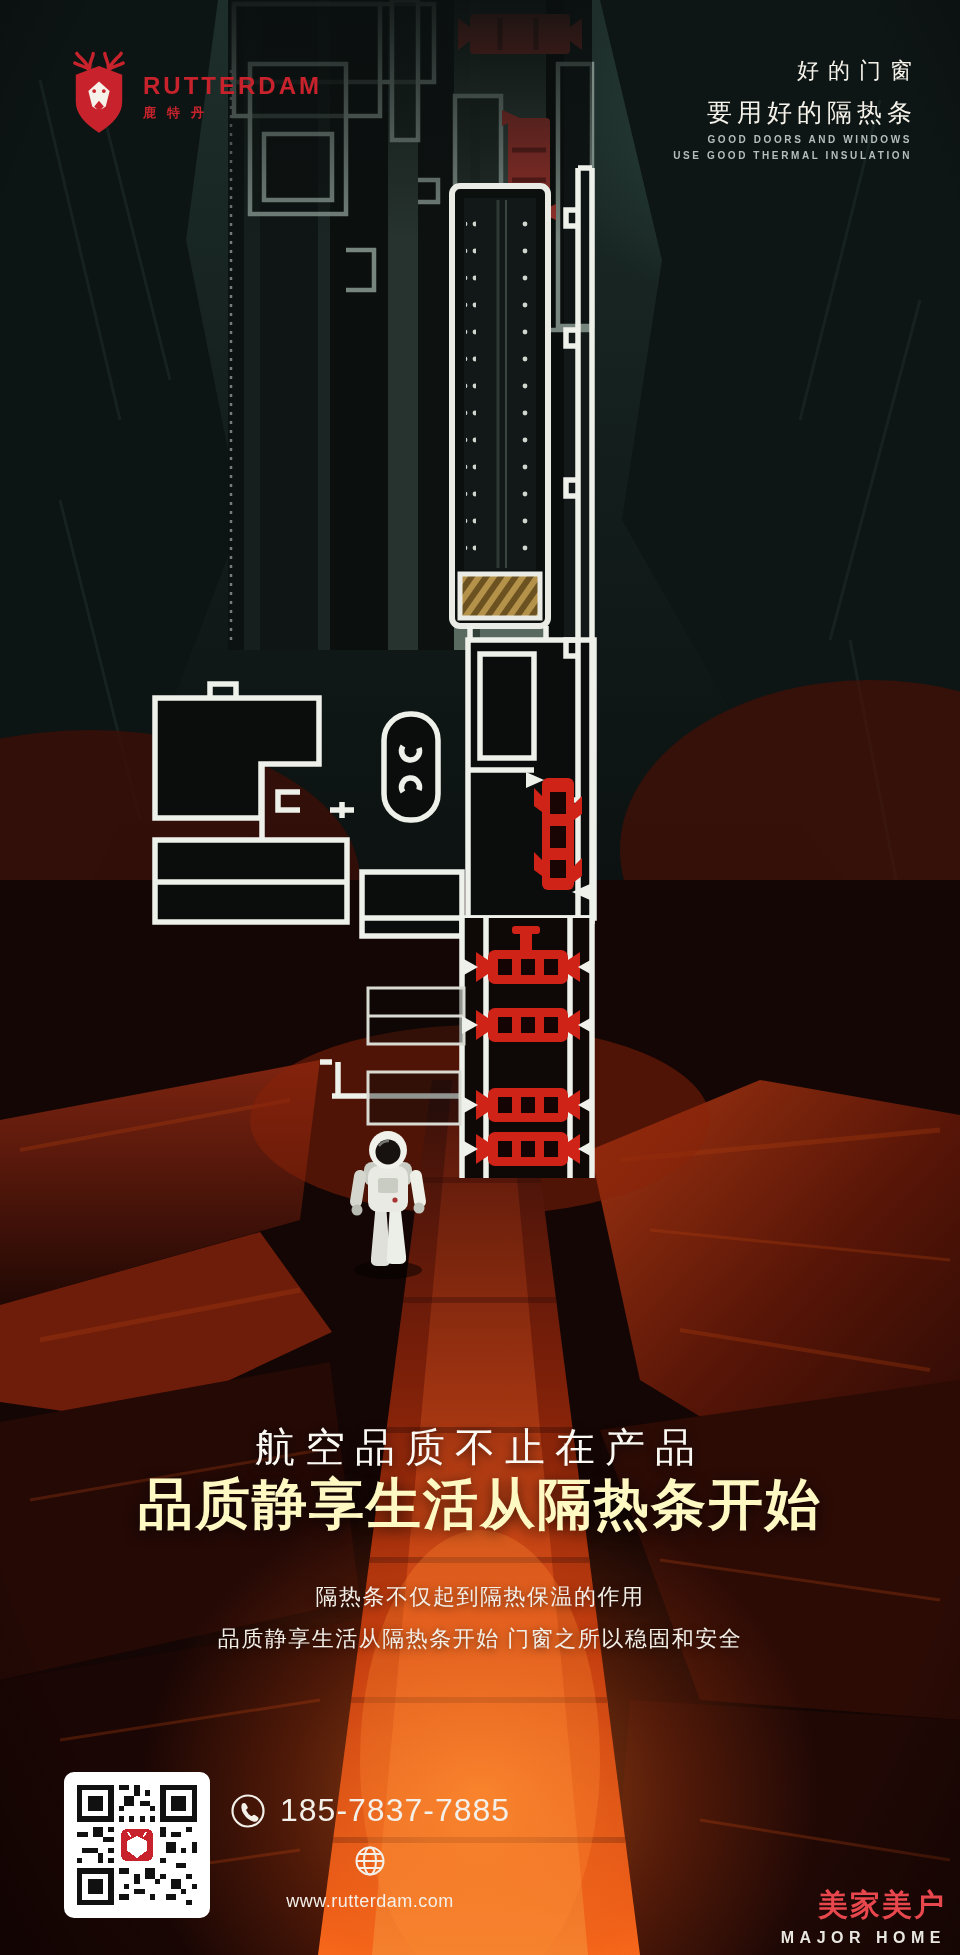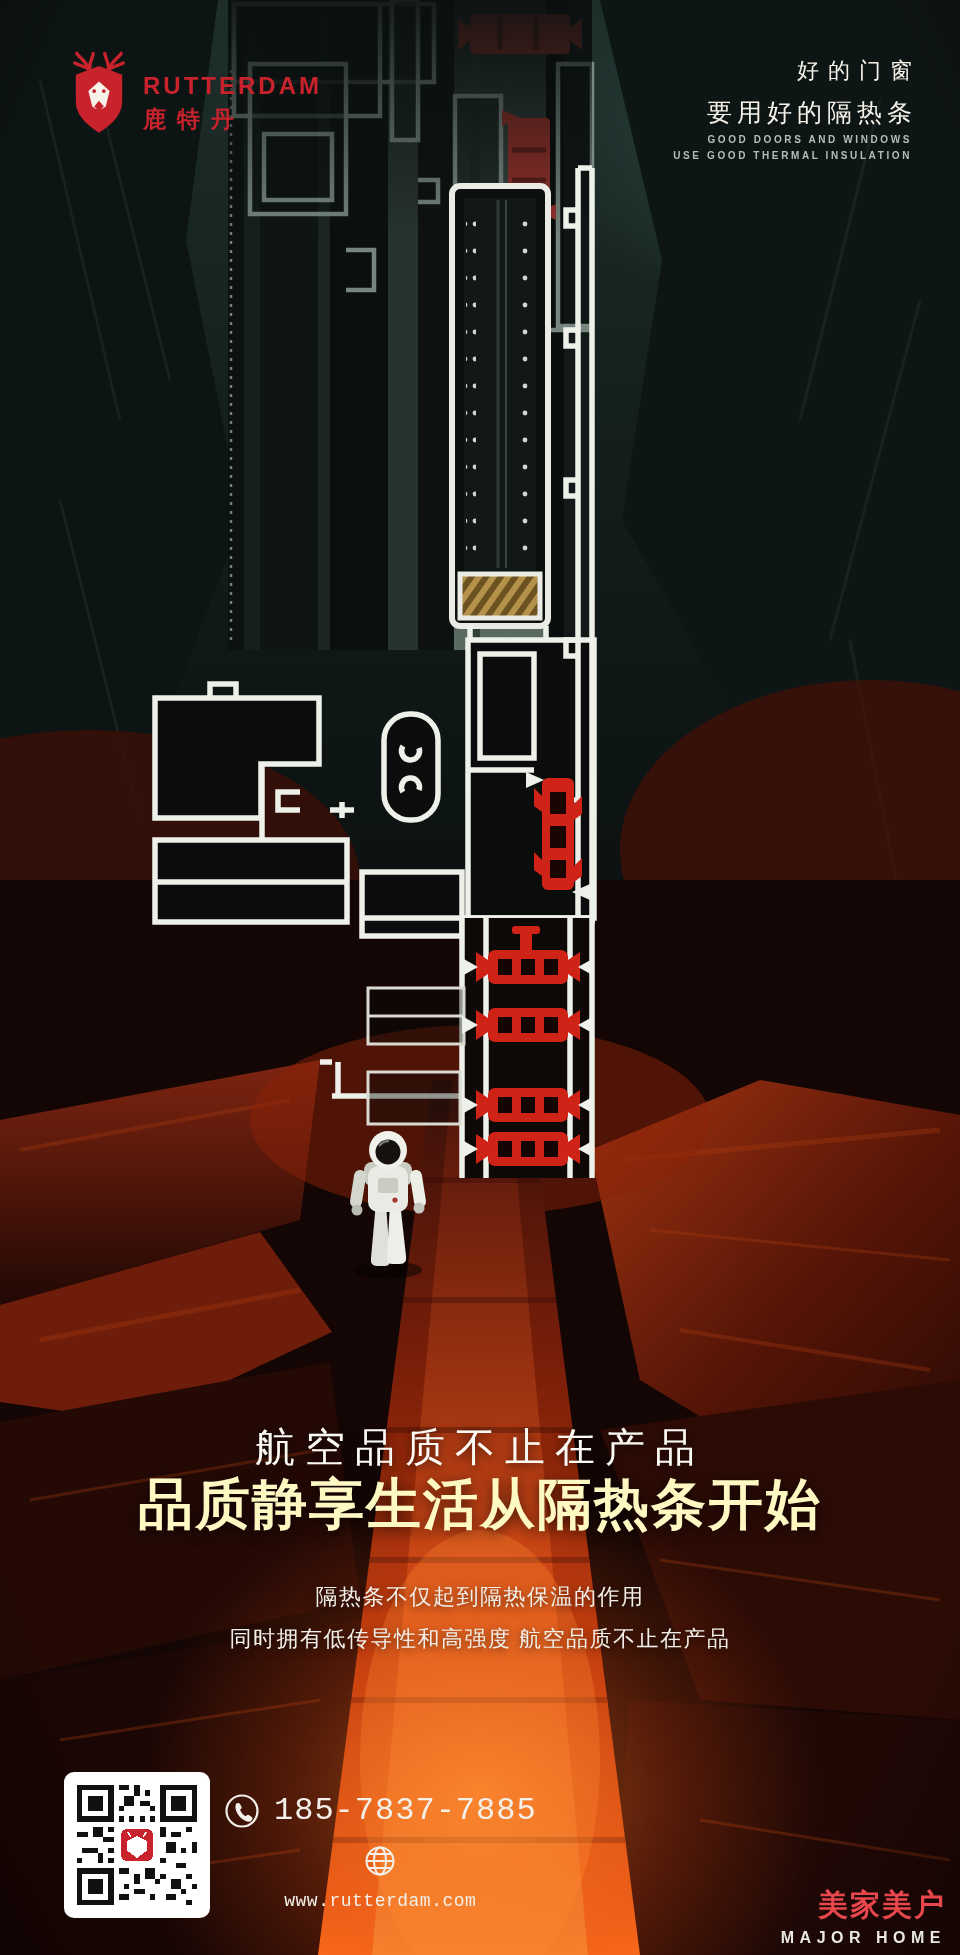--- a/index.html
+++ b/index.html
@@ -14,40 +14,40 @@
   }
   .poster svg.scene{position:absolute;left:0;top:0;}
   .overlay{position:absolute;left:0;top:0;width:100%;height:100%;pointer-events:none;}
   .overlay *{pointer-events:auto;}
 
   
   .logo{position:absolute;left:70px;top:50px;display:flex;gap:15px;align-items:flex-start;}
   .logo-mark{width:58px;height:86px;flex:0 0 auto;}
   .logo-text{margin-top:22px;}
   .brand-name{font-size:24px;font-weight:bold;letter-spacing:3px;color:var(--red);}
-  .brand-cn{font-size:23px;letter-spacing:11px;color:var(--red);margin-top:4px;font-weight:bold;}
+  .brand-cn{font-size:13px;letter-spacing:11px;color:var(--red);margin-top:4px;font-weight:bold;}
 
   .tagline{position:absolute;right:48px;top:56px;text-align:right;color:var(--warm-white);}
   .tg-cn1{font-size:22px;letter-spacing:9px;margin-right:-9px;}
   .tg-cn2{font-size:25px;letter-spacing:5px;margin-right:-5px;margin-top:10px;}
   .tg-en{font-size:10px;letter-spacing:2.6px;color:var(--en-grey);margin-top:5px;font-weight:bold;}
 
   
   .headline-sub{position:absolute;top:1420px;width:100%;text-align:center;
     font-size:40px;font-weight:normal;letter-spacing:10px;color:#fbf9f3;
     text-shadow:0 2px 10px rgba(0,0,0,.65);}
   .headline-main{position:absolute;top:1468px;width:100%;text-align:center;
     font-size:55px;font-weight:800;letter-spacing:2px;color:#fef9c3;
     text-shadow:0 3px 14px rgba(0,0,0,.7);}
   .body-copy{position:absolute;top:1576px;width:100%;text-align:center;
     font-size:22px;letter-spacing:1.5px;color:#f2efe8;line-height:42px;
     text-shadow:0 2px 8px rgba(0,0,0,.6);}
 
   
-  .contact{position:absolute;left:64px;top:1772px;display:flex;gap:14px;font-family:Liberation Mono, monospace;}
+  .contact{position:absolute;left:64px;top:1772px;display:flex;gap:20px;}
   .qr-wrap{width:146px;height:146px;background:#fff;border-radius:10px;padding:8px;box-sizing:border-box;}
   .qr-wrap svg{width:100%;height:100%;display:block;}
   .contact-rows{margin-top:20px;}
   .contact-row{display:flex;align-items:center;gap:14px;color:#f3f0e9;}
   .contact-row.phone{font-size:32px;letter-spacing:1px;}
   .contact-row.site{font-size:18px;letter-spacing:.5px;margin-top:16px;flex-direction:column;}
   .cicon{flex:0 0 auto;display:block;}
 
   
   .footer-brand{position:absolute;right:14px;bottom:8px;text-align:right;}
@@ -371,21 +371,21 @@
       <div class="tg-cn2">要用好的隔热条</div>
       <div class="tg-en">GOOD DOORS AND WINDOWS</div>
       <div class="tg-en">USE GOOD THERMAL INSULATION</div>
     </div>
 
     <div class="headline-sub">航空品质不止在产品</div>
     <div class="headline-main">品质静享生活从隔热条开始</div>
 
     <div class="body-copy">
       <div>隔热条不仅起到隔热保温的作用</div>
-      <div>同时拥有低传导性和高强度 航空品质不止在产品</div>
+      <div>品质静享生活从隔热条开始 门窗之所以稳固和安全</div>
     </div>
 
     <div class="contact">
       <div class="qr-wrap">
         <svg viewBox="0 0 25 25" shape-rendering="crispEdges">
           <g fill="#111">
             <rect x="1" y="1" width="7" height="7"></rect>
               <rect x="17" y="1" width="7" height="7"></rect>
               <rect x="1" y="17" width="7" height="7"></rect>
             <rect x="9" y="7" width="1" height="1"></rect>

